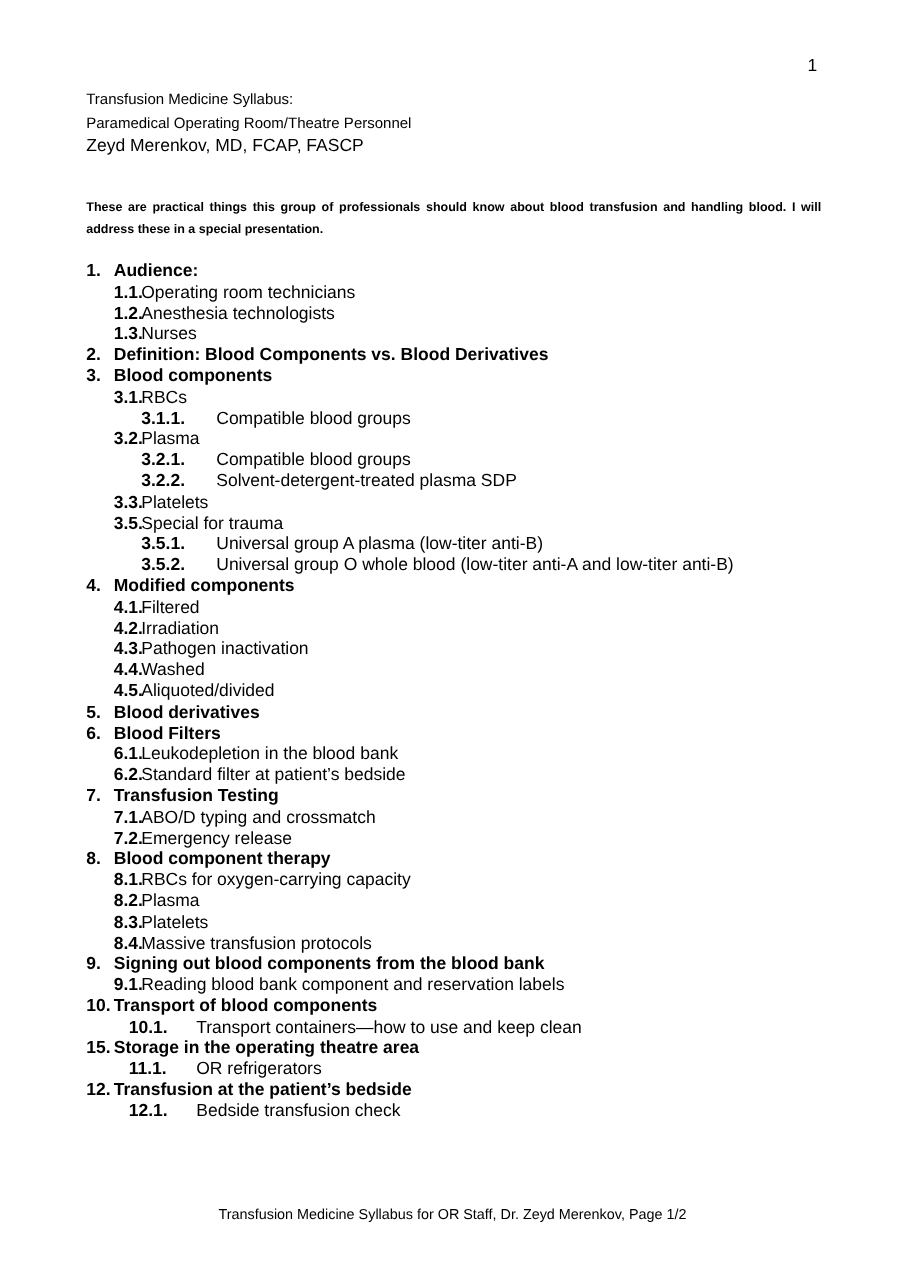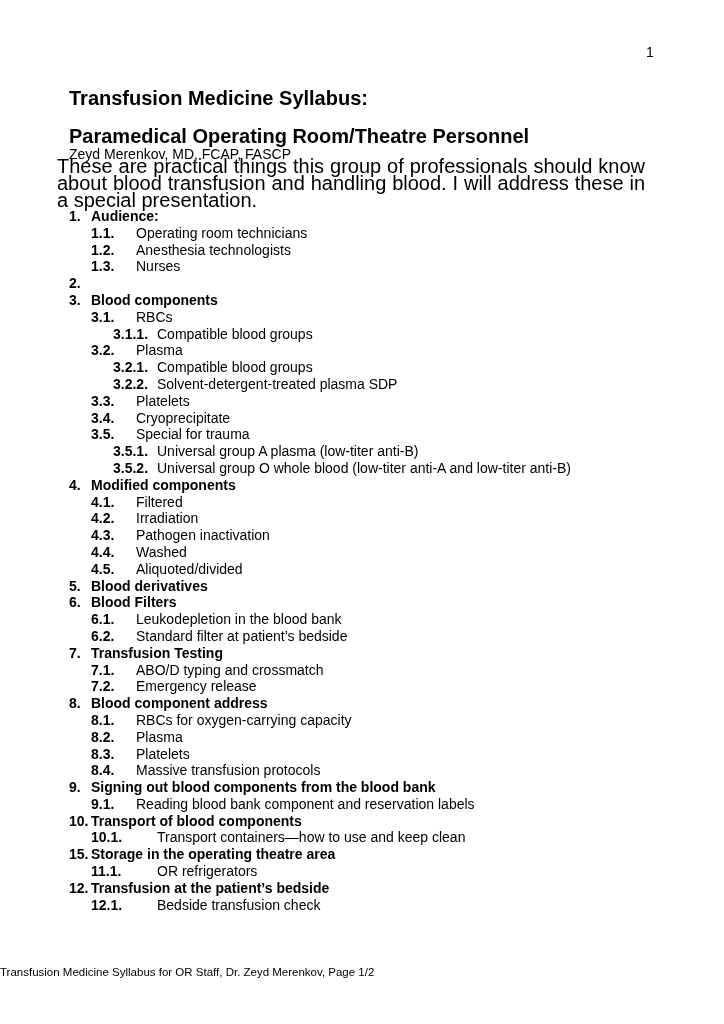--- a/index.html
+++ b/index.html
@@ -2,41 +2,41 @@
 <html><head>
   <meta charset="utf-8">
   <style>
     html, body { margin: 0; padding: 0; background: #ffffff; }
     body {
       width: 724px; height: 1024px; position: relative; overflow: hidden;
       font-family: "Liberation Sans", sans-serif; color: #000;
     }
     .page-number { position: absolute; top: 44px; left: 646px; font-size: 14px; }
     .header { position: absolute; top: 70px; left: 69px; width: 590px; }
-    .header .t1, .header .t2 { font-size: 20px; font-weight: bold; line-height: 19px; margin-top: 19px; }
+    .header .t1, .header .t2 { font-size: 12px; font-weight: normal; line-height: 19px; }
     .header .t3, .header .t4 { font-size: 14px; font-weight: normal; line-height: 17px; }
     .intro {
-      position: absolute; top: 158px; left: 57px; width: 588px;
-      font-size: 20px; font-weight: normal; line-height: 17px; text-align: justify;
+      position: absolute; top: 158px; left: 69px; width: 588px;
+      font-size: 10px; font-weight: bold; line-height: 17px; text-align: justify;
       text-align-last: left;
     }
     .outline { position: absolute; top: 208px; left: 69px; width: 600px; }
     .row { font-size: 14px; line-height: 16.8px; white-space: nowrap; position: relative; height: 16.8px; }
     .row .num { position: absolute; font-weight: bold; }
     .row .txt { position: absolute; }
     .l1 .num { left: 0; font-weight: bold; }
     .l1 .txt { left: 22px; font-weight: bold; }
     .l2 .num { left: 22px; }
-    .l2 .txt { left: 67px; }
-    .l2w .num { left: 22px; }
+    .l2 .txt { left: 44px; }
+    .l2w .num { left: 34px; }
     .l2w .txt { left: 88px; }
     .l3 .num { left: 44px; }
-    .l3 .txt { left: 88px; text-align: right; }
+    .l3 .txt { left: 104px; text-align: right; }
     .footer {
-      position: absolute; top: 966px; left: 0; width: 724px; 
+      position: absolute; top: 966px; left: 0; width: 724px; text-align: center;
       font-size: 11.5px;
     }
   </style>
 </head>
 <body>
 
 <div class="page-number">1</div>
 
 <div class="header">
   <div class="t1">Transfusion Medicine Syllabus:</div>
@@ -58,20 +58,21 @@
     <div class="row l2">
       <span class="num">1.2.</span>
       <span class="txt">Anesthesia technologists</span>
     </div>
     <div class="row l2">
       <span class="num">1.3.</span>
       <span class="txt">Nurses</span>
     </div>
     <div class="row l1">
       <span class="num">2.</span>
+      <span class="txt">Definition:  Blood Components vs. Blood Derivatives</span>
     </div>
     <div class="row l1">
       <span class="num">3.</span>
       <span class="txt">Blood components</span>
     </div>
     <div class="row l2">
       <span class="num">3.1.</span>
       <span class="txt">RBCs</span>
     </div>
     <div class="row l3">
@@ -88,24 +89,20 @@
     </div>
     <div class="row l3">
       <span class="num">3.2.2.</span>
       <span class="txt">Solvent-detergent-treated plasma SDP</span>
     </div>
     <div class="row l2">
       <span class="num">3.3.</span>
       <span class="txt">Platelets</span>
     </div>
     <div class="row l2">
-      <span class="num">3.4.</span>
-      <span class="txt">Cryoprecipitate</span>
-    </div>
-    <div class="row l2">
       <span class="num">3.5.</span>
       <span class="txt">Special for trauma</span>
     </div>
     <div class="row l3">
       <span class="num">3.5.1.</span>
       <span class="txt">Universal group A plasma (low-titer anti-B)</span>
     </div>
     <div class="row l3">
       <span class="num">3.5.2.</span>
       <span class="txt">Universal group O whole blood (low-titer anti-A and low-titer anti-B)</span>
@@ -157,21 +154,21 @@
     <div class="row l2">
       <span class="num">7.1.</span>
       <span class="txt">ABO/D typing and crossmatch</span>
     </div>
     <div class="row l2">
       <span class="num">7.2.</span>
       <span class="txt">Emergency release</span>
     </div>
     <div class="row l1">
       <span class="num">8.</span>
-      <span class="txt">Blood component address</span>
+      <span class="txt">Blood component therapy</span>
     </div>
     <div class="row l2">
       <span class="num">8.1.</span>
       <span class="txt">RBCs for oxygen-carrying capacity</span>
     </div>
     <div class="row l2">
       <span class="num">8.2.</span>
       <span class="txt">Plasma</span>
     </div>
     <div class="row l2">

